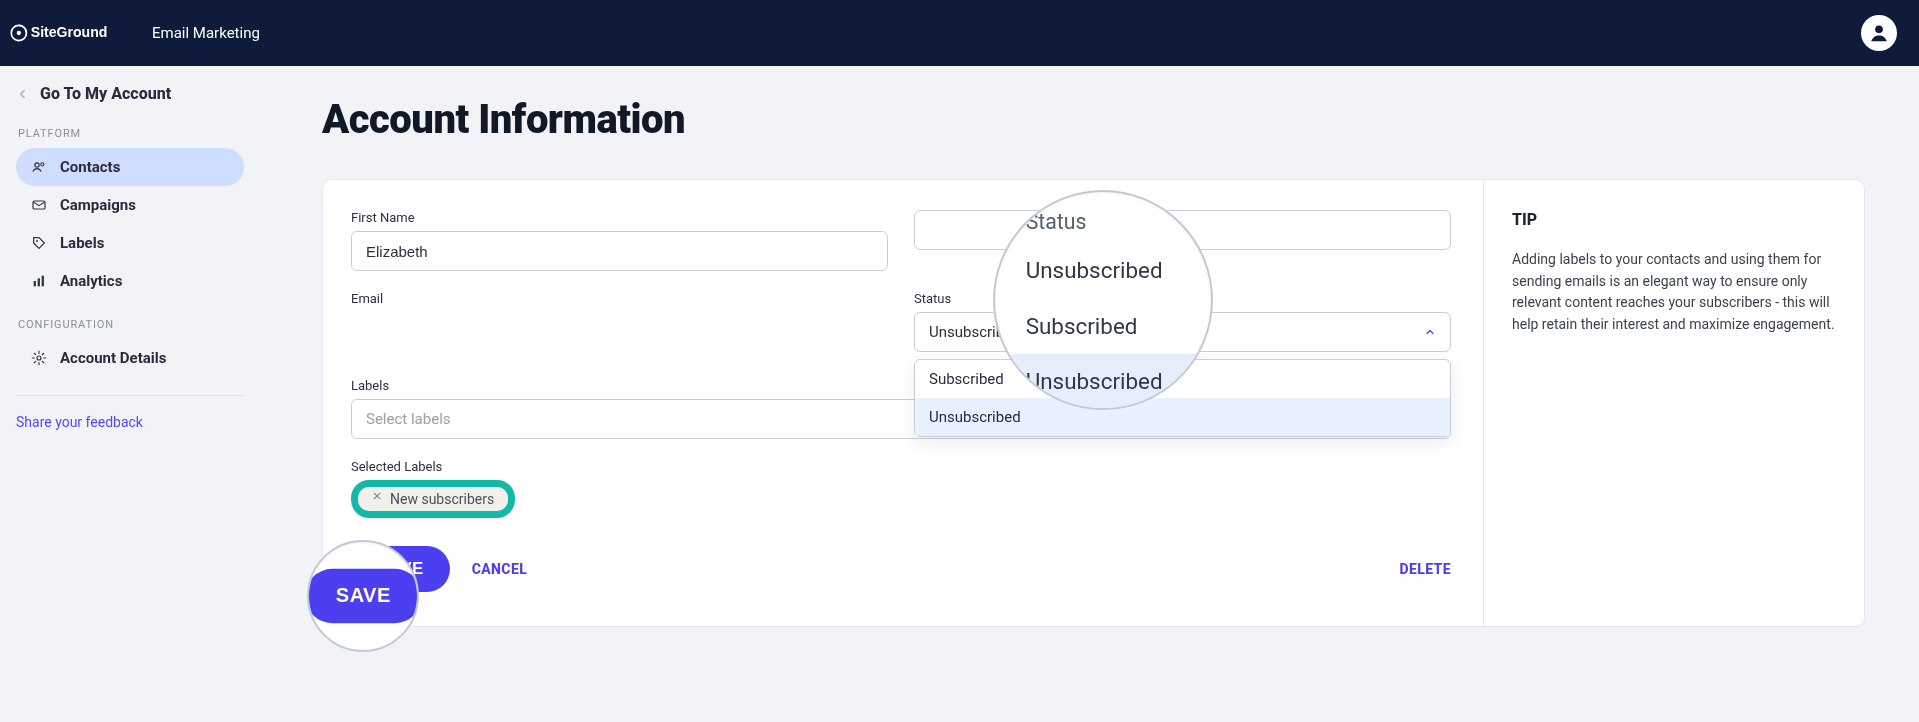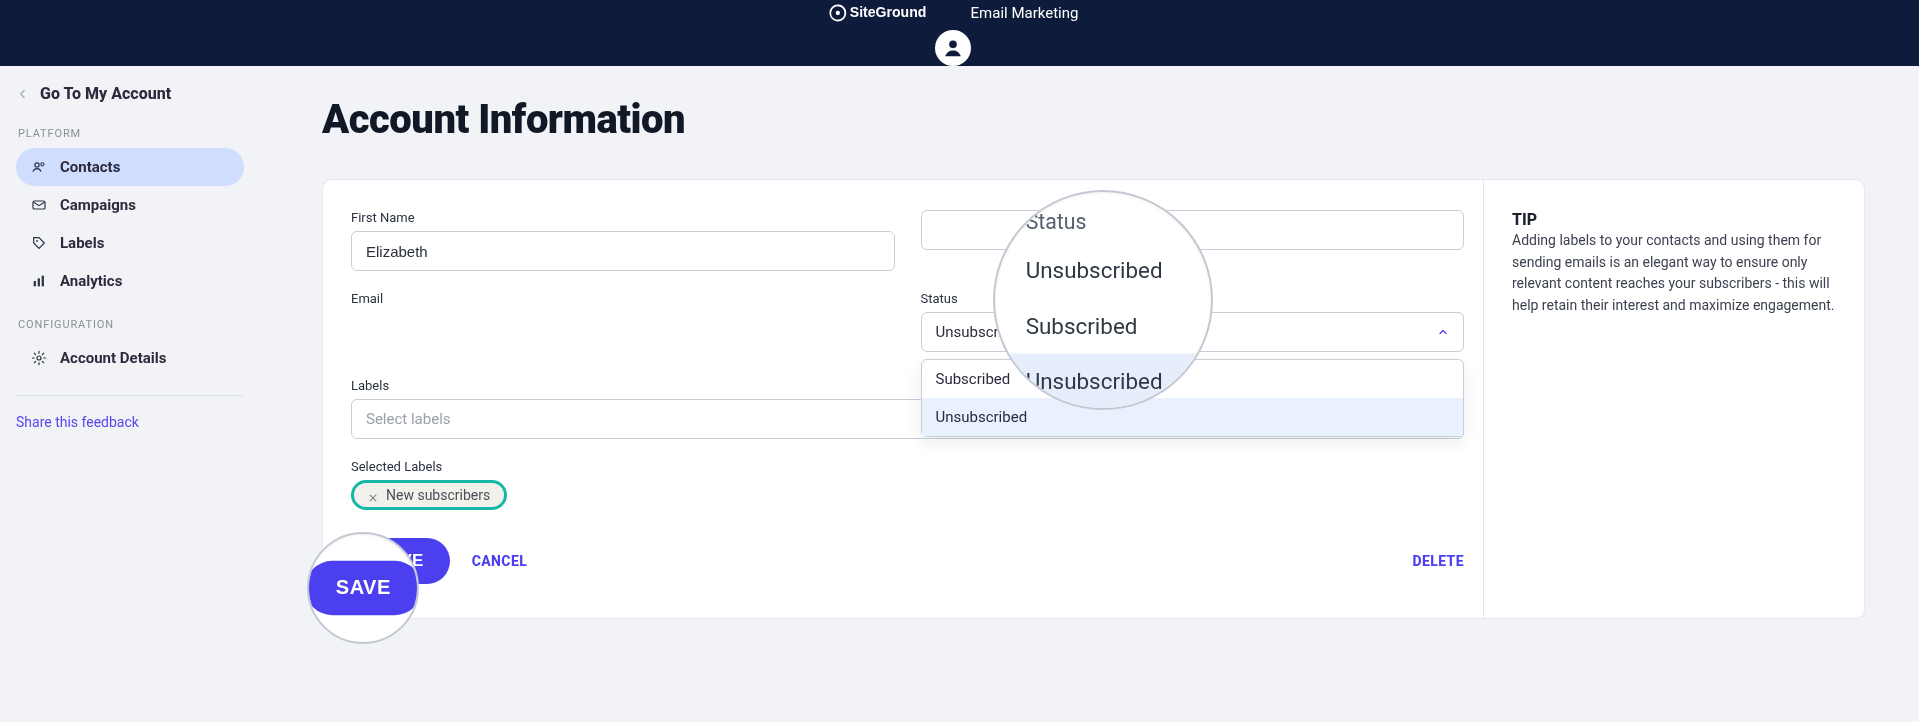--- a/index.html
+++ b/index.html
@@ -22,21 +22,20 @@
     color:var(--text);
     font-size:14px;
   }
 
   
   .topbar{
     height:66px;
     background:var(--navy);
     display:flex;align-items:center;justify-content:space-between;
     padding:0 22px 0 8px;
-    flex-direction:column;
   }
   .brand{display:flex;align-items:center;gap:14px}
   .logo{display:flex;align-items:center;color:#fff}
   .app-sub{color:#fff;font-size:15px}
   .avatar{
     width:36px;height:36px;border-radius:50%;
     background:#fff;display:flex;align-items:center;justify-content:center;
   }
 
   
@@ -64,51 +63,51 @@
   .feedback{color:var(--link);font-size:14px}
 
   
   h1.page-title{
     font-size:40px;font-weight:900;margin:0 0 36px 0;color:#111826;letter-spacing:-.5px;
   }
   .card{
     background:#fff;border-radius:10px;border:1px solid var(--panel-line);
     display:flex;position:relative;overflow:visible;
   }
-  .form-area{flex:1;padding:30px 19px 34px 28px;border-right:1px solid var(--panel-line);position:relative}
+  .form-area{flex:1;padding:30px 32px 34px 28px;border-right:1px solid var(--panel-line);position:relative}
   .tip-area{width:380px;flex:none;padding:30px 28px}
 
   .row{display:flex;gap:26px}
   .field{flex:1;display:flex;flex-direction:column;margin-bottom:20px}
   .field label{font-size:13px;color:#2c3242;margin-bottom:6px}
   .input, .select{
     height:40px;border:1px solid var(--line);border-radius:6px;
     padding:0 14px;font-size:15px;color:#2a2f3b;background:#fff;
     outline:none;
   }
   .select{display:flex;align-items:center;justify-content:space-between;cursor:pointer}
   .caret-up{color:var(--indigo)}
   .placeholder{color:#9aa0ab}
 
   .chip{
-    display:inline-flex;align-items:flex-end;gap:8px;
-    background:var(--chip);border:3px solid #14b8a6;border-radius:18px;
+    display:inline-flex;align-items:flex-start;gap:8px;
+    background:var(--chip);border:7px solid #14b8a6;border-radius:18px;
     padding:4px 14px;font-size:14px;color:#4a4f5a;
   }
 
   .actions{display:flex;align-items:center;justify-content:space-between;margin-top:28px}
   .actions-left{display:flex;align-items:center;gap:22px}
   .btn-save{
     background:var(--indigo);color:#fff;border:none;border-radius:26px;
     height:46px;padding:0 26px;font-weight:800;font-size:17px;letter-spacing:.4px;cursor:pointer;
   }
   .btn-link{color:var(--indigo);font-weight:800;font-size:14px;letter-spacing:.4px;cursor:pointer}
 
   
-  .tip-title{font-weight:800;font-size:16px;margin-bottom:1px;color:#1e2330}
+  .tip-title{font-weight:800;font-size:16px;margin-bottom:20px;color:#1e2330}
   .tip-text{font-size:14px;color:#3c4250;line-height:1.55}
 
   
   .lens{
     position:absolute;border-radius:50%;
     border:2px solid #c2c9d4;background:#fff;
     box-shadow:0 1px 3px rgba(0,0,0,.06) inset;
     overflow:hidden;pointer-events:none;
   }
   .lens-status{left:670px;top:10px;width:220px;height:220px;z-index:9}
@@ -211,21 +210,21 @@
       <span class="icon">
         <svg width="16" height="16" viewBox="0 0 24 24">
             <circle cx="12" cy="12" r="3" fill="none" stroke="#303544" stroke-width="1.8"></circle>
             <path d="M12 2v3M12 19v3M4.9 4.9l2.1 2.1M17 17l2.1 2.1M2 12h3M19 12h3M4.9 19.1 7 17M17 7l2.1-2.1" stroke="#303544" stroke-width="1.8" stroke-linecap="round"></path>
           </svg>
       </span>
       <span>Account Details</span>
     </div>
 
     <div class="divider"></div>
-    <a class="feedback">Share this feedback</a>
+    <a class="feedback">Share your feedback</a>
   </aside>
 
   <main class="main">
     <h1 class="page-title">Account Information</h1>
 
     <div class="card">
       <div class="form-area">
 
         <div class="row">
           <div class="field">

